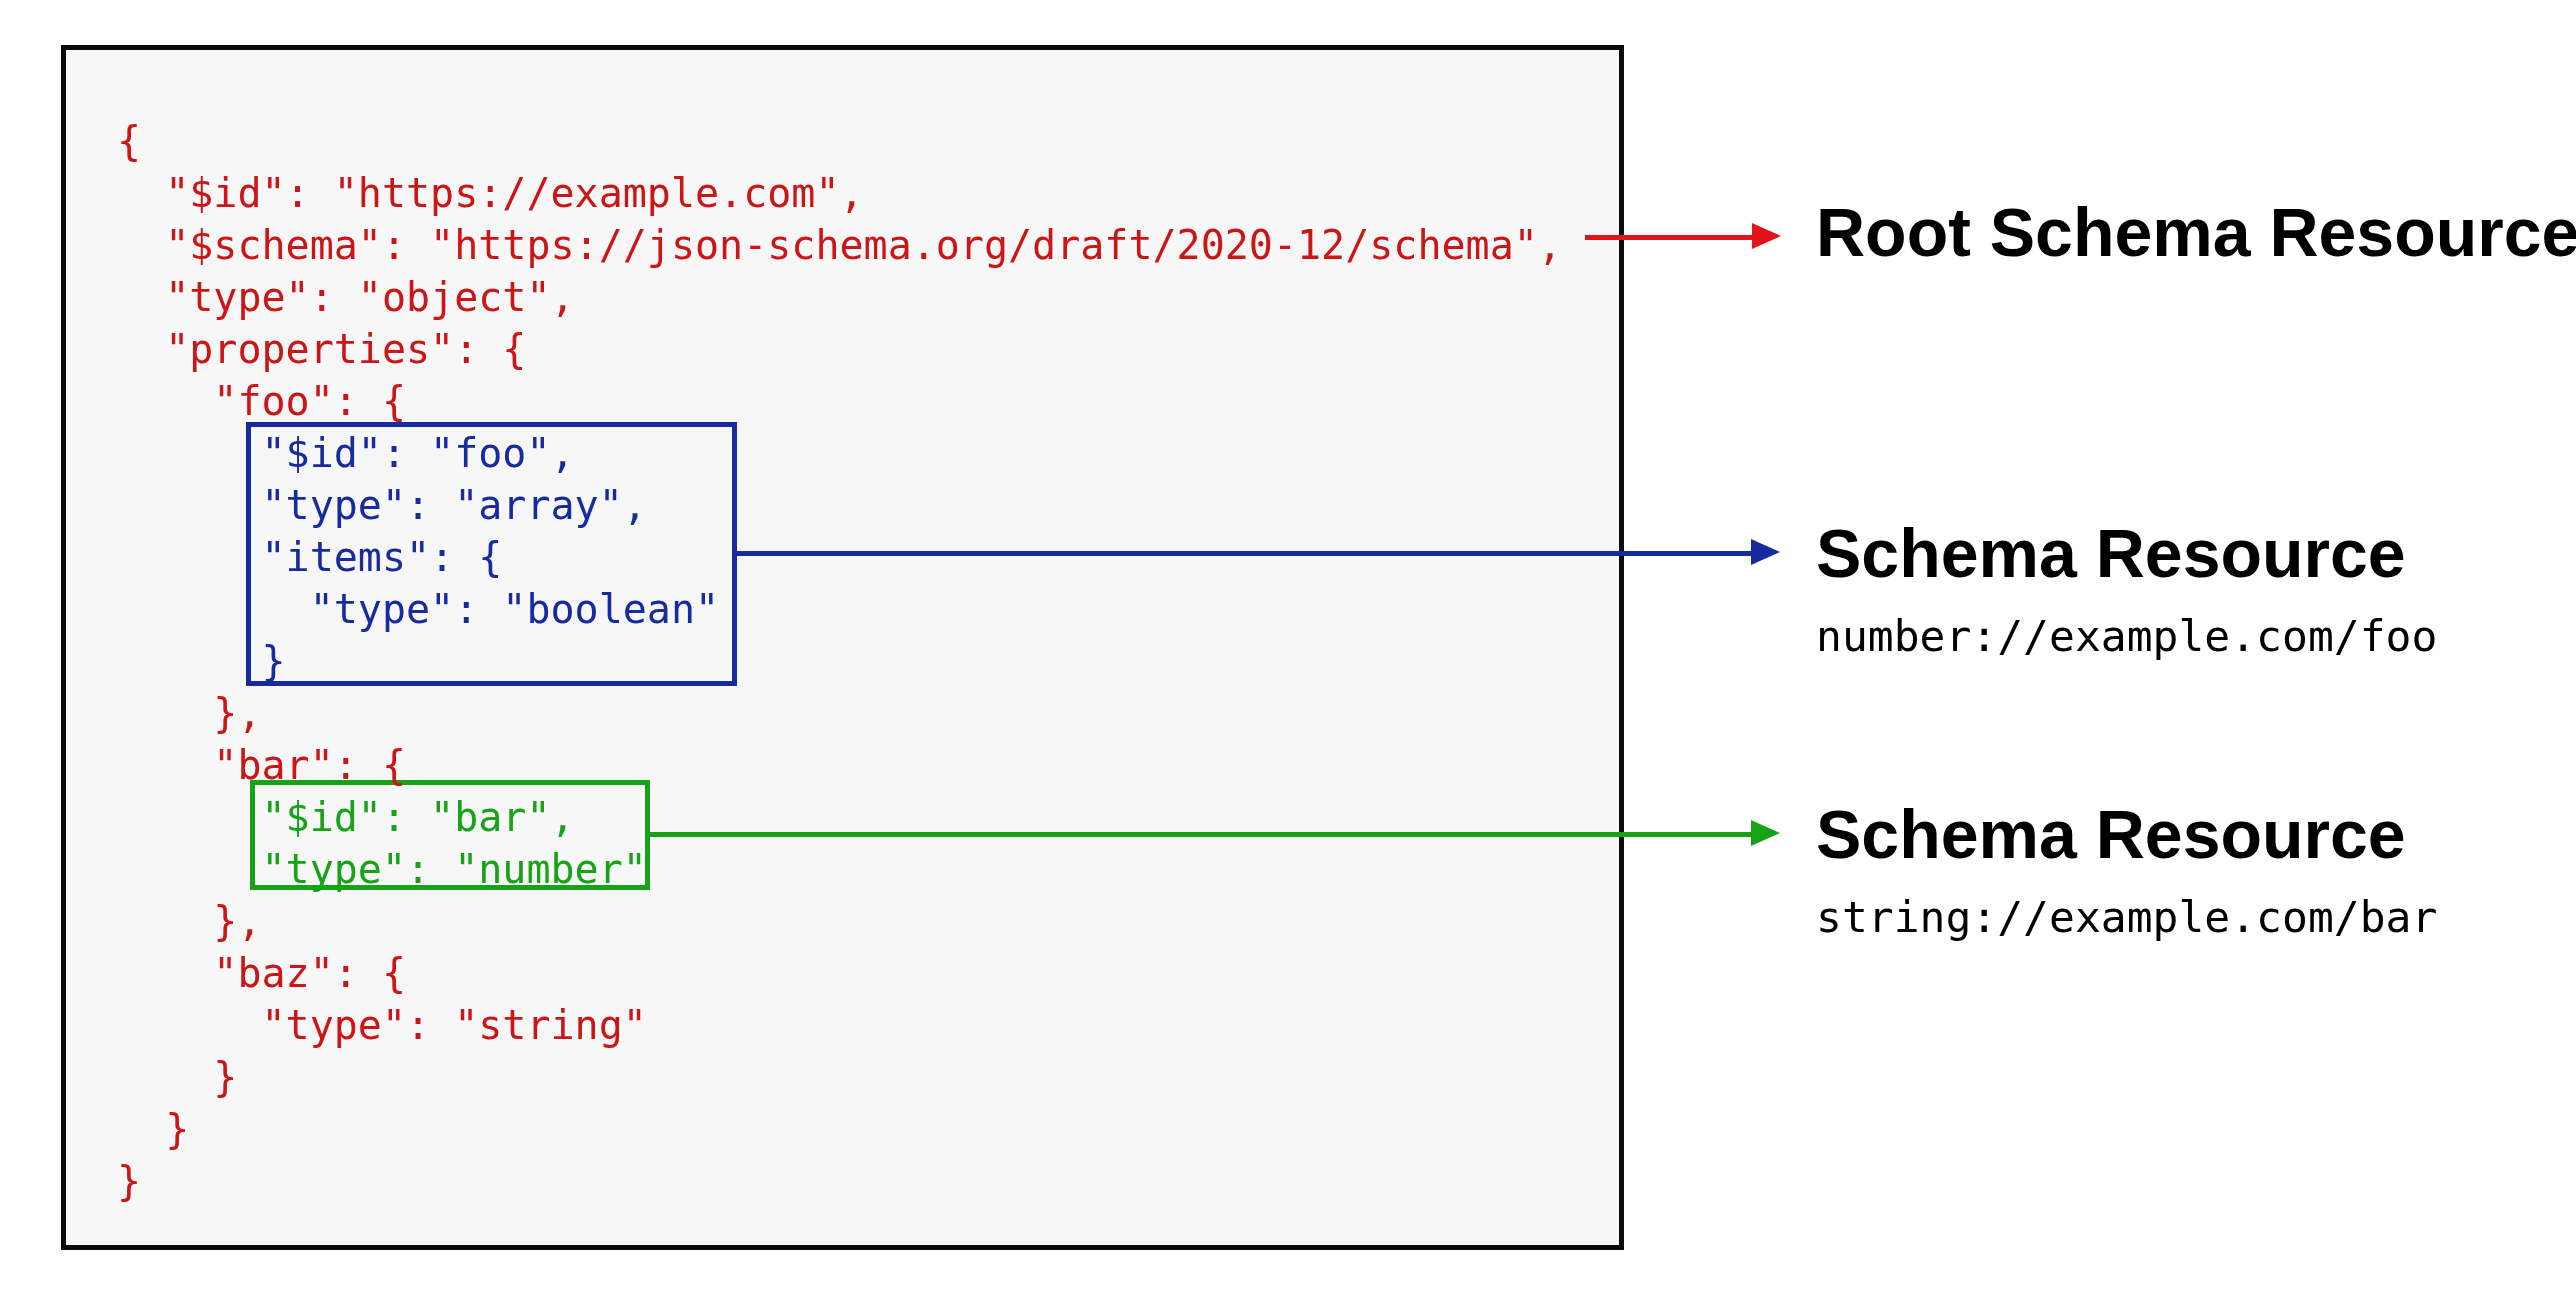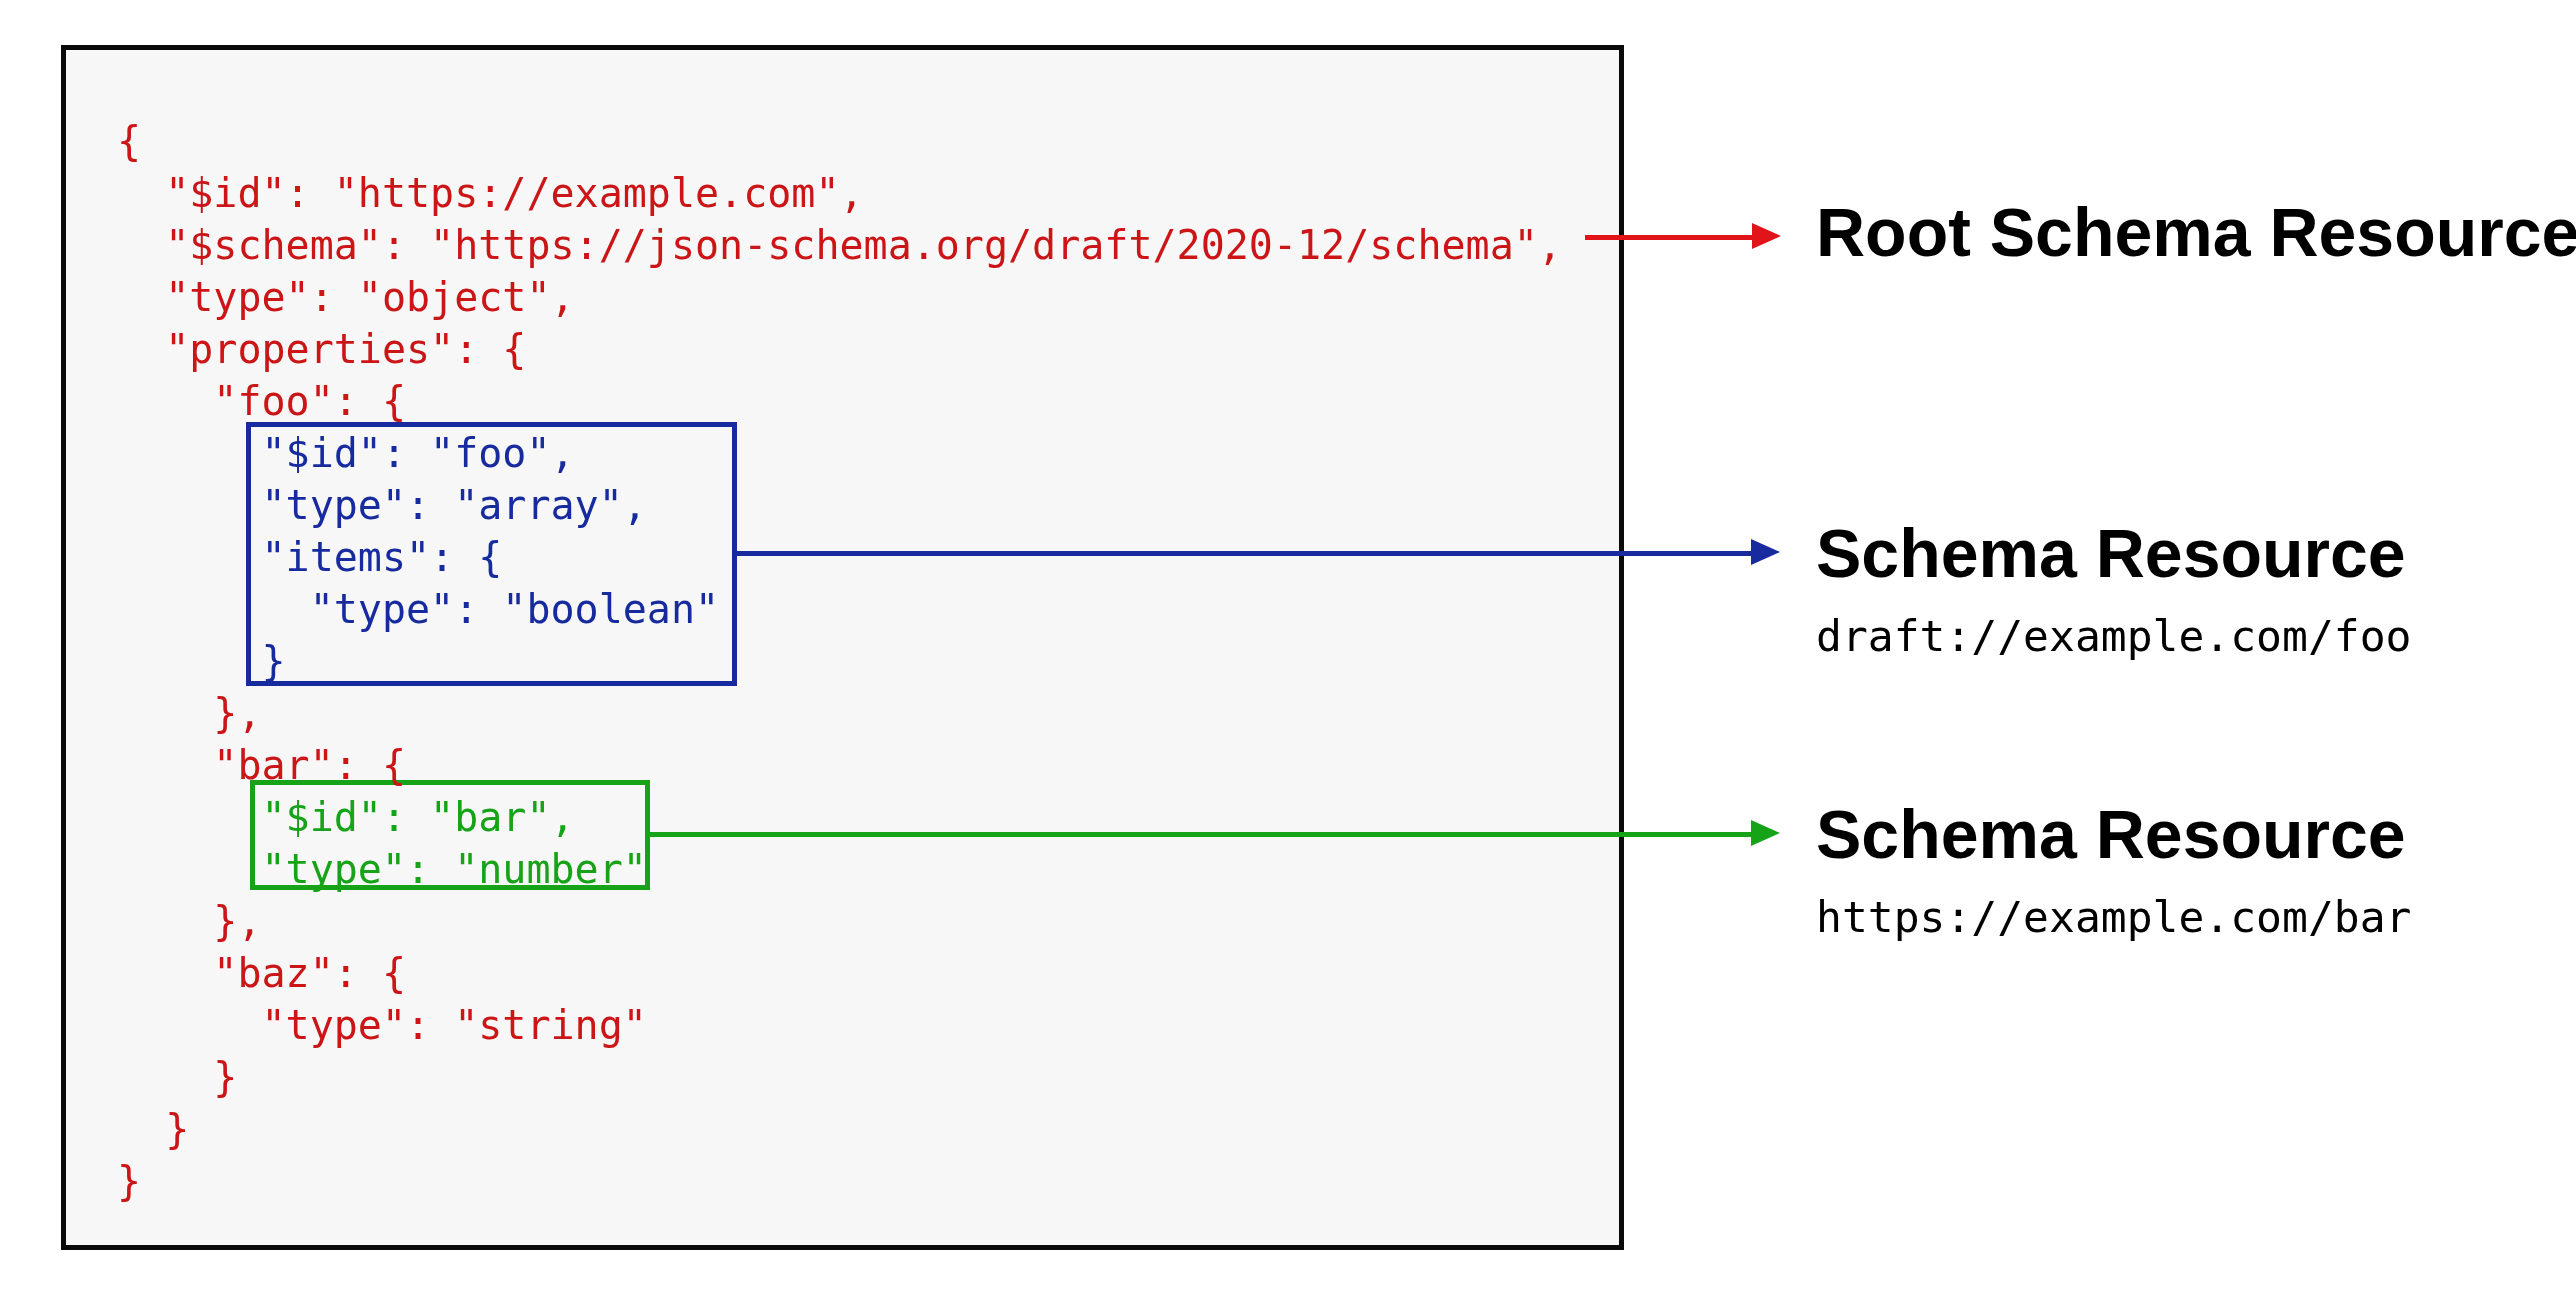--- a/index.html
+++ b/index.html
@@ -172,21 +172,21 @@
   <div class="arrow green arrow-bar">
     <div class="shaft"></div>
     <div class="head"></div>
   </div>
 
   <div class="label-block lb-0">
     <div class="label-title">Root Schema Resource</div>
   </div>
   <div class="label-block lb-1">
     <div class="label-title">Schema Resource</div>
-    <div class="label-url">draft://example.com/foo</div>
+    <div class="label-url">number://example.com/foo</div>
   </div>
   <div class="label-block lb-2">
     <div class="label-title">Schema Resource</div>
-    <div class="label-url">https://example.com/bar</div>
+    <div class="label-url">string://example.com/bar</div>
   </div>
 
 </div>
 
 
 </body></html>

